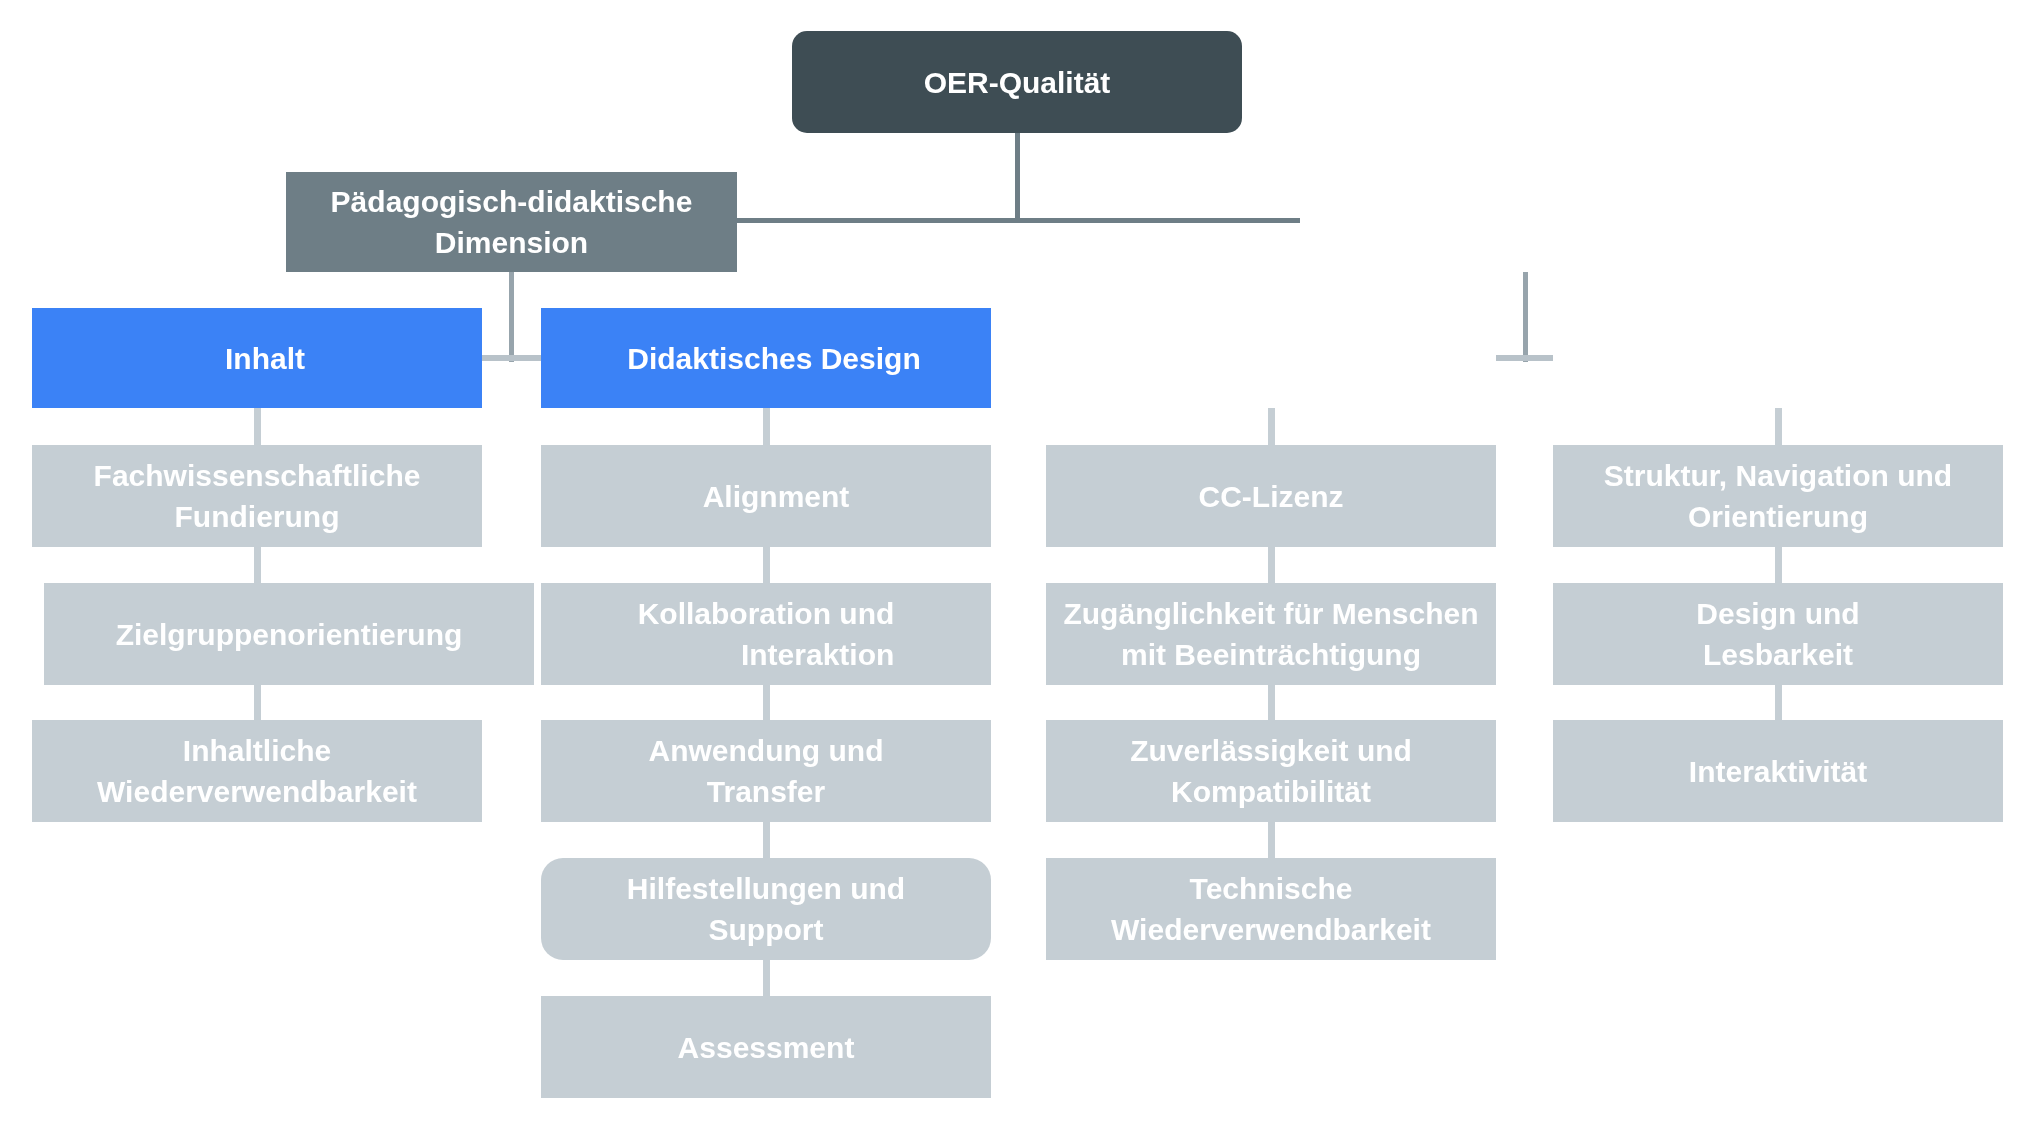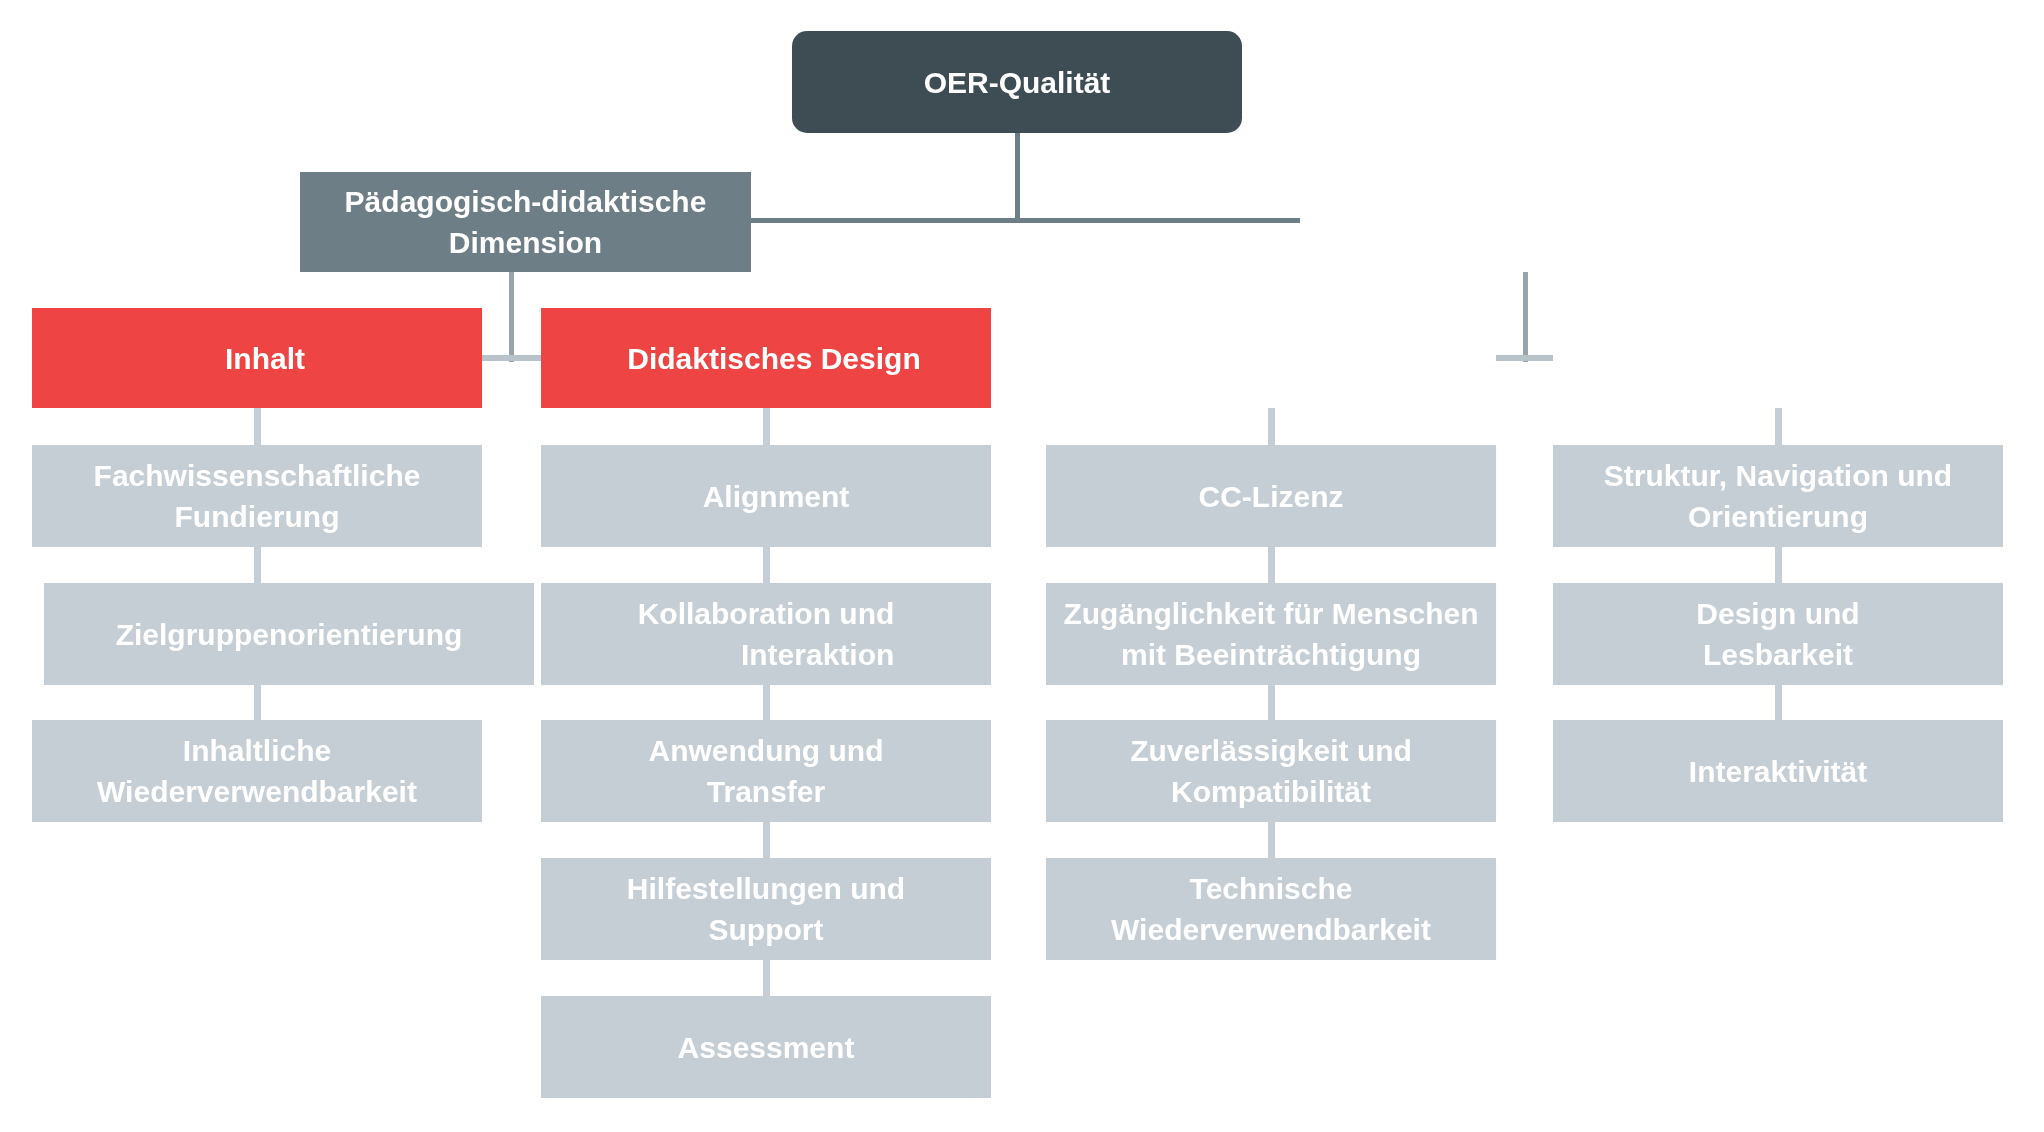--- a/index.html
+++ b/index.html
@@ -25,21 +25,21 @@
     font-weight: 700;
     font-size: 30px;
     line-height: 41px;
     white-space: pre-line;
     z-index: 2;
     box-sizing: border-box;
     padding: 0 8px;
   }
   .lvl1 { background: #3E4D54; }
   .lvl2 { background: #6E7E86; }
-  .lvl3 { background: #ef4444; padding-left: 24px; }
+  .lvl3 { background: #3b82f6; padding-left: 24px; }
   .item { background: #C5CED4; }
   .conn {
     position: absolute;
     z-index: 1;
   }
   .conn-dark  { background: #6E7E86; }
   .conn-mid   { background: #97A4AC; }
   .conn-join  { background: #B8C2C9; }
   .conn-light { background: #C5CED4; }
 </style>
@@ -54,38 +54,38 @@
   <div class="conn conn-mid" style="left:1523px; top:272px; width:5px;  height:90px;"></div>
   <div class="conn conn-join" style="left:482px;  top:355px; width:59px; height:6px;"></div>
   <div class="conn conn-join" style="left:1496px; top:355px; width:57px; height:6px;"></div>
   <div class="conn conn-light" style="left:254px;  top:408px; width:7px;  height:314px;"></div>
   <div class="conn conn-light" style="left:763px;  top:408px; width:7px;  height:590px;"></div>
   <div class="conn conn-light" style="left:1268px; top:408px; width:7px;  height:452px;"></div>
   <div class="conn conn-light" style="left:1775px; top:408px; width:7px;  height:314px;"></div>
 
   <div class="box lvl1" style="left:792px; top:31px; width:450px; height:102px;border-radius:15px;">OER-Qualität</div>
 
-  <div class="box lvl2" style="left:300px; top:172px; width:451px; height:100px;">Pädagogisch-didaktische
+  <div class="box lvl2" style="left:286px; top:172px; width:451px; height:100px;">Pädagogisch-didaktische
 Dimension</div>
 
   <div class="box lvl3" style="left:32px; top:308px; width:450px; height:100px;">Inhalt</div>
   <div class="box lvl3" style="left:541px; top:308px; width:450px; height:100px;">Didaktisches Design</div>
 
   <div class="box item" style="left:32px; top:445px; width:450px; height:102px;">Fachwissenschaftliche
 Fundierung</div>
   <div class="box item" style="left:44px; top:583px; width:490px; height:102px;">Zielgruppenorientierung</div>
   <div class="box item" style="left:32px; top:720px; width:450px; height:102px;">Inhaltliche
 Wiederverwendbarkeit</div>
 
   <div class="box item" style="left:541px; top:445px; width:450px; height:102px;padding-left:28px;">Alignment</div>
   <div class="box item" style="left:541px; top:583px; width:450px; height:102px;text-align:right;">Kollaboration und
 Interaktion</div>
   <div class="box item" style="left:541px; top:720px; width:450px; height:102px;">Anwendung und
 Transfer</div>
-  <div class="box item" style="left:541px; top:858px; width:450px; height:102px;">Hilfestellungen und
+  <div class="box item" style="left:541px; top:858px; width:450px; height:102px;border-radius:22px;">Hilfestellungen und
 Support</div>
   <div class="box item" style="left:541px; top:996px; width:450px; height:102px;">Assessment</div>
 
   <div class="box item" style="left:1046px; top:445px; width:450px; height:102px;">CC-Lizenz</div>
   <div class="box item" style="left:1046px; top:583px; width:450px; height:102px;">Zugänglichkeit für Menschen
 mit Beeinträchtigung</div>
   <div class="box item" style="left:1046px; top:720px; width:450px; height:102px;">Zuverlässigkeit und
 Kompatibilität</div>
   <div class="box item" style="left:1046px; top:858px; width:450px; height:102px;">Technische
 Wiederverwendbarkeit</div>

